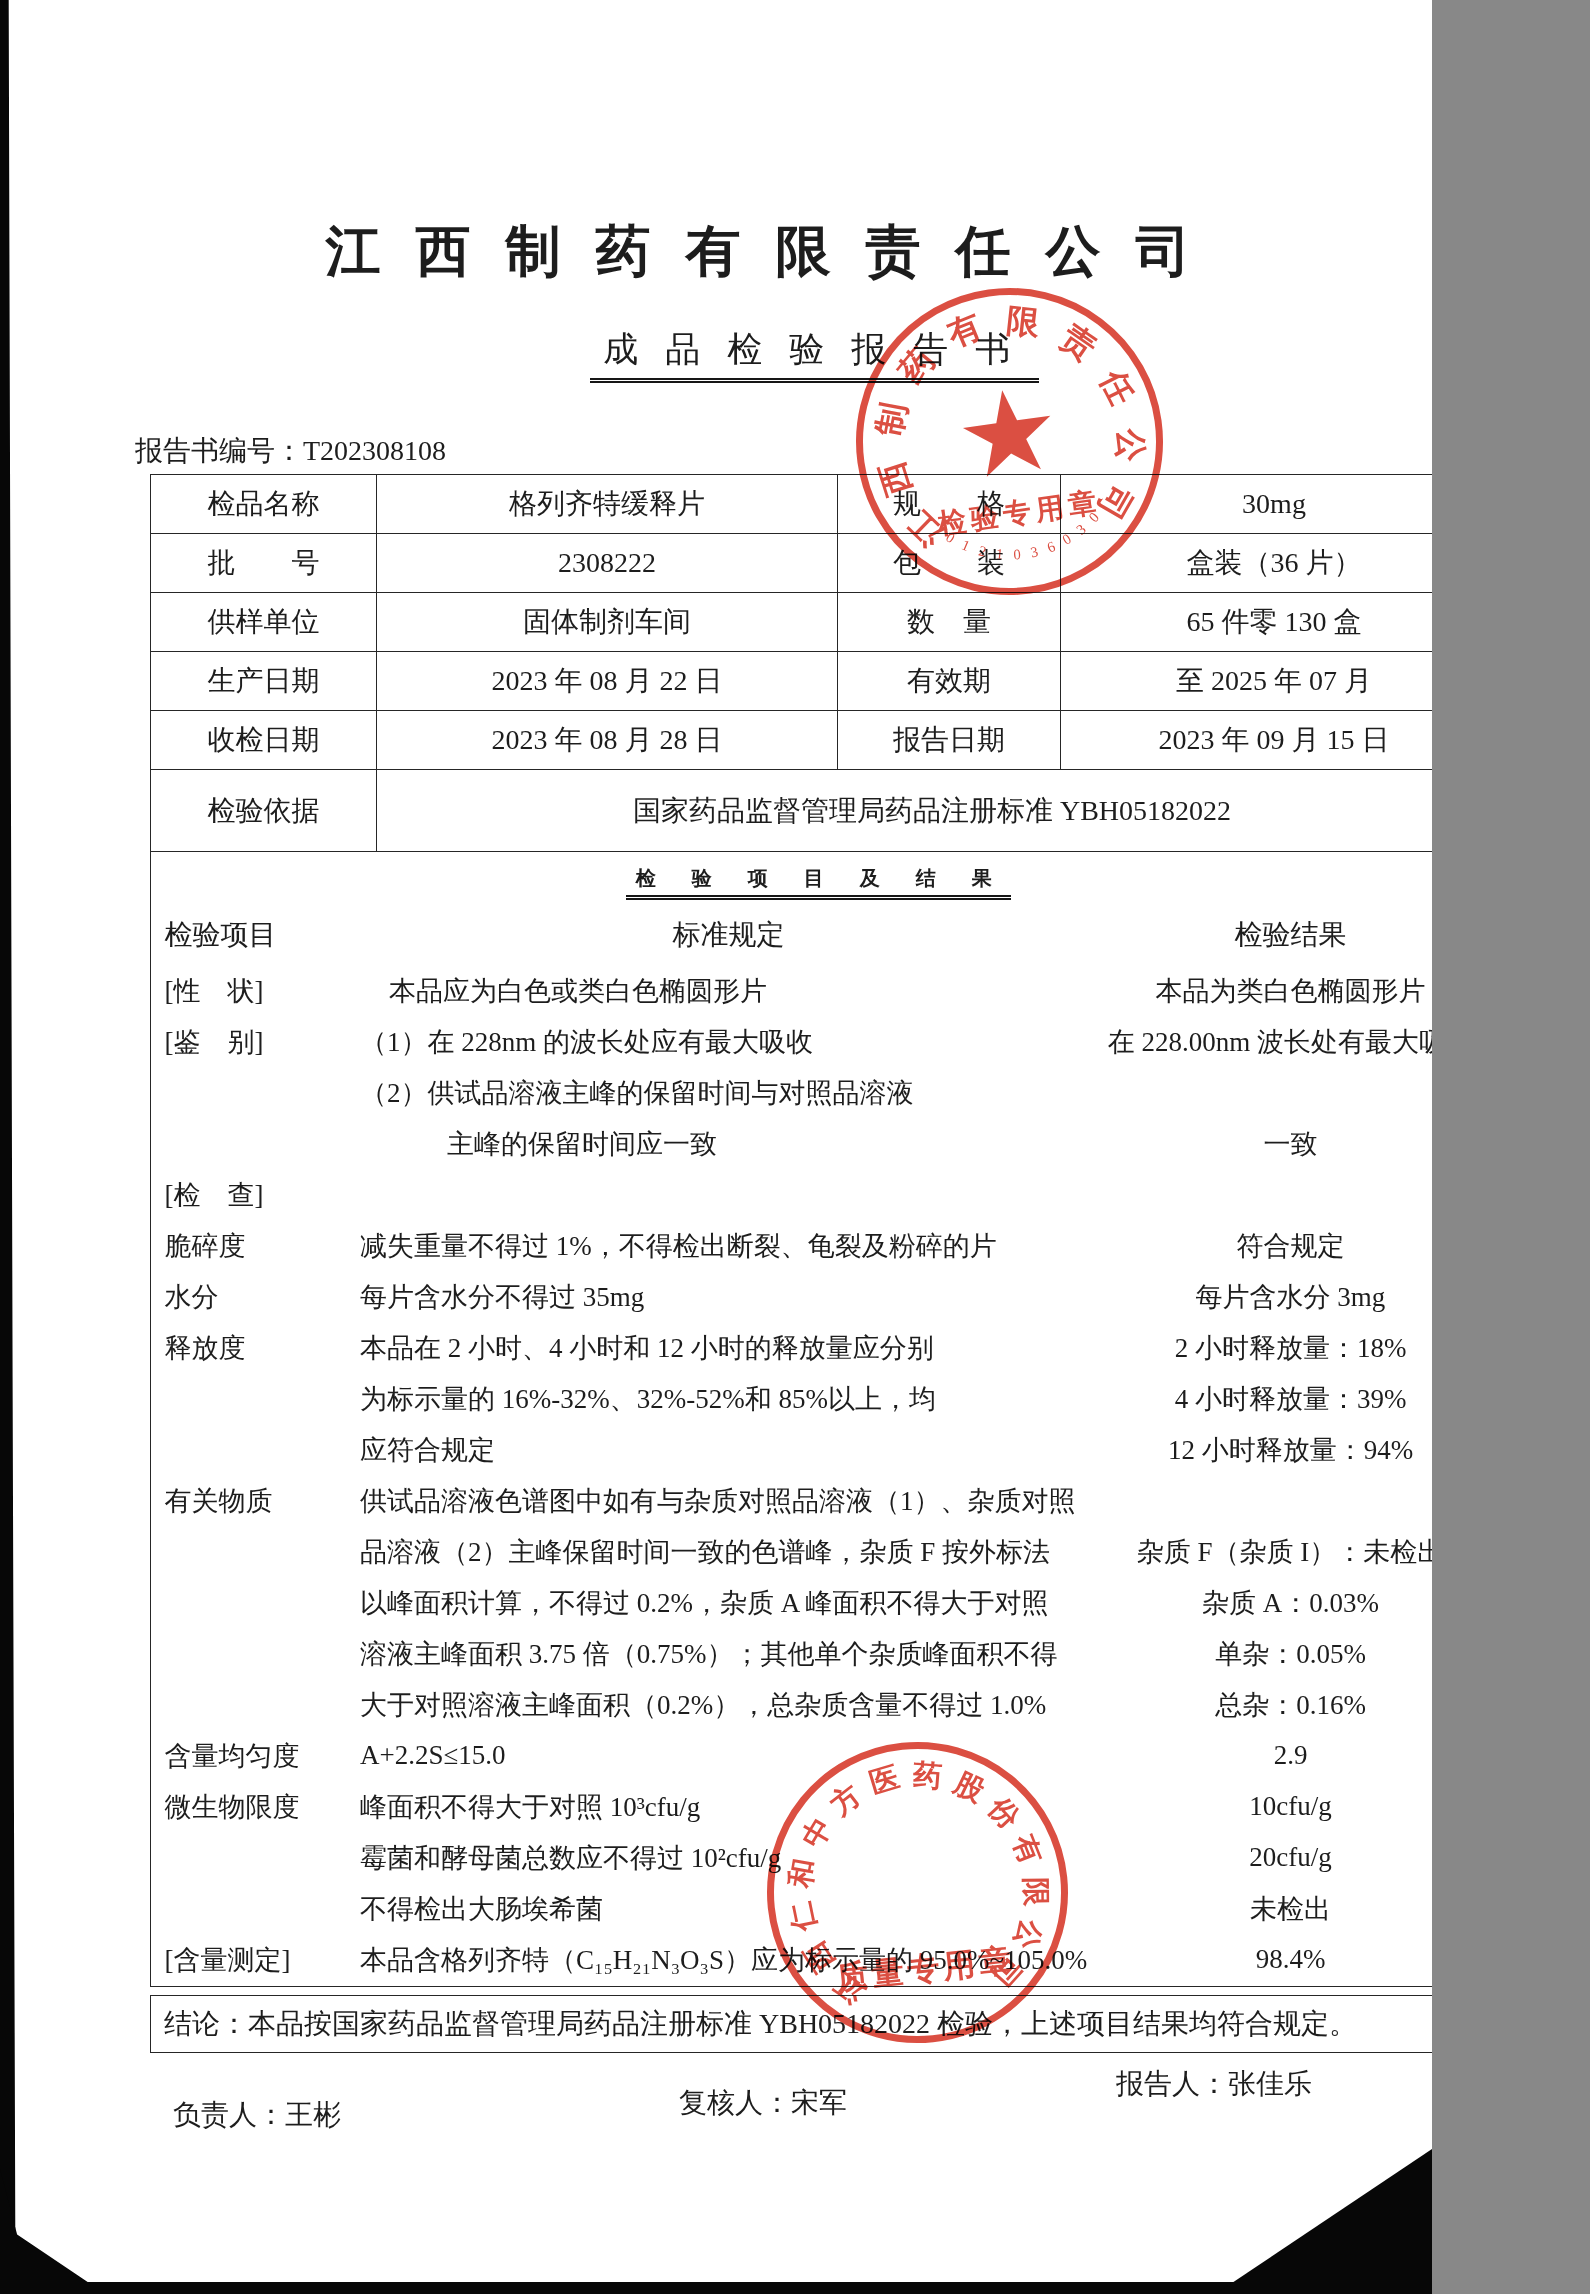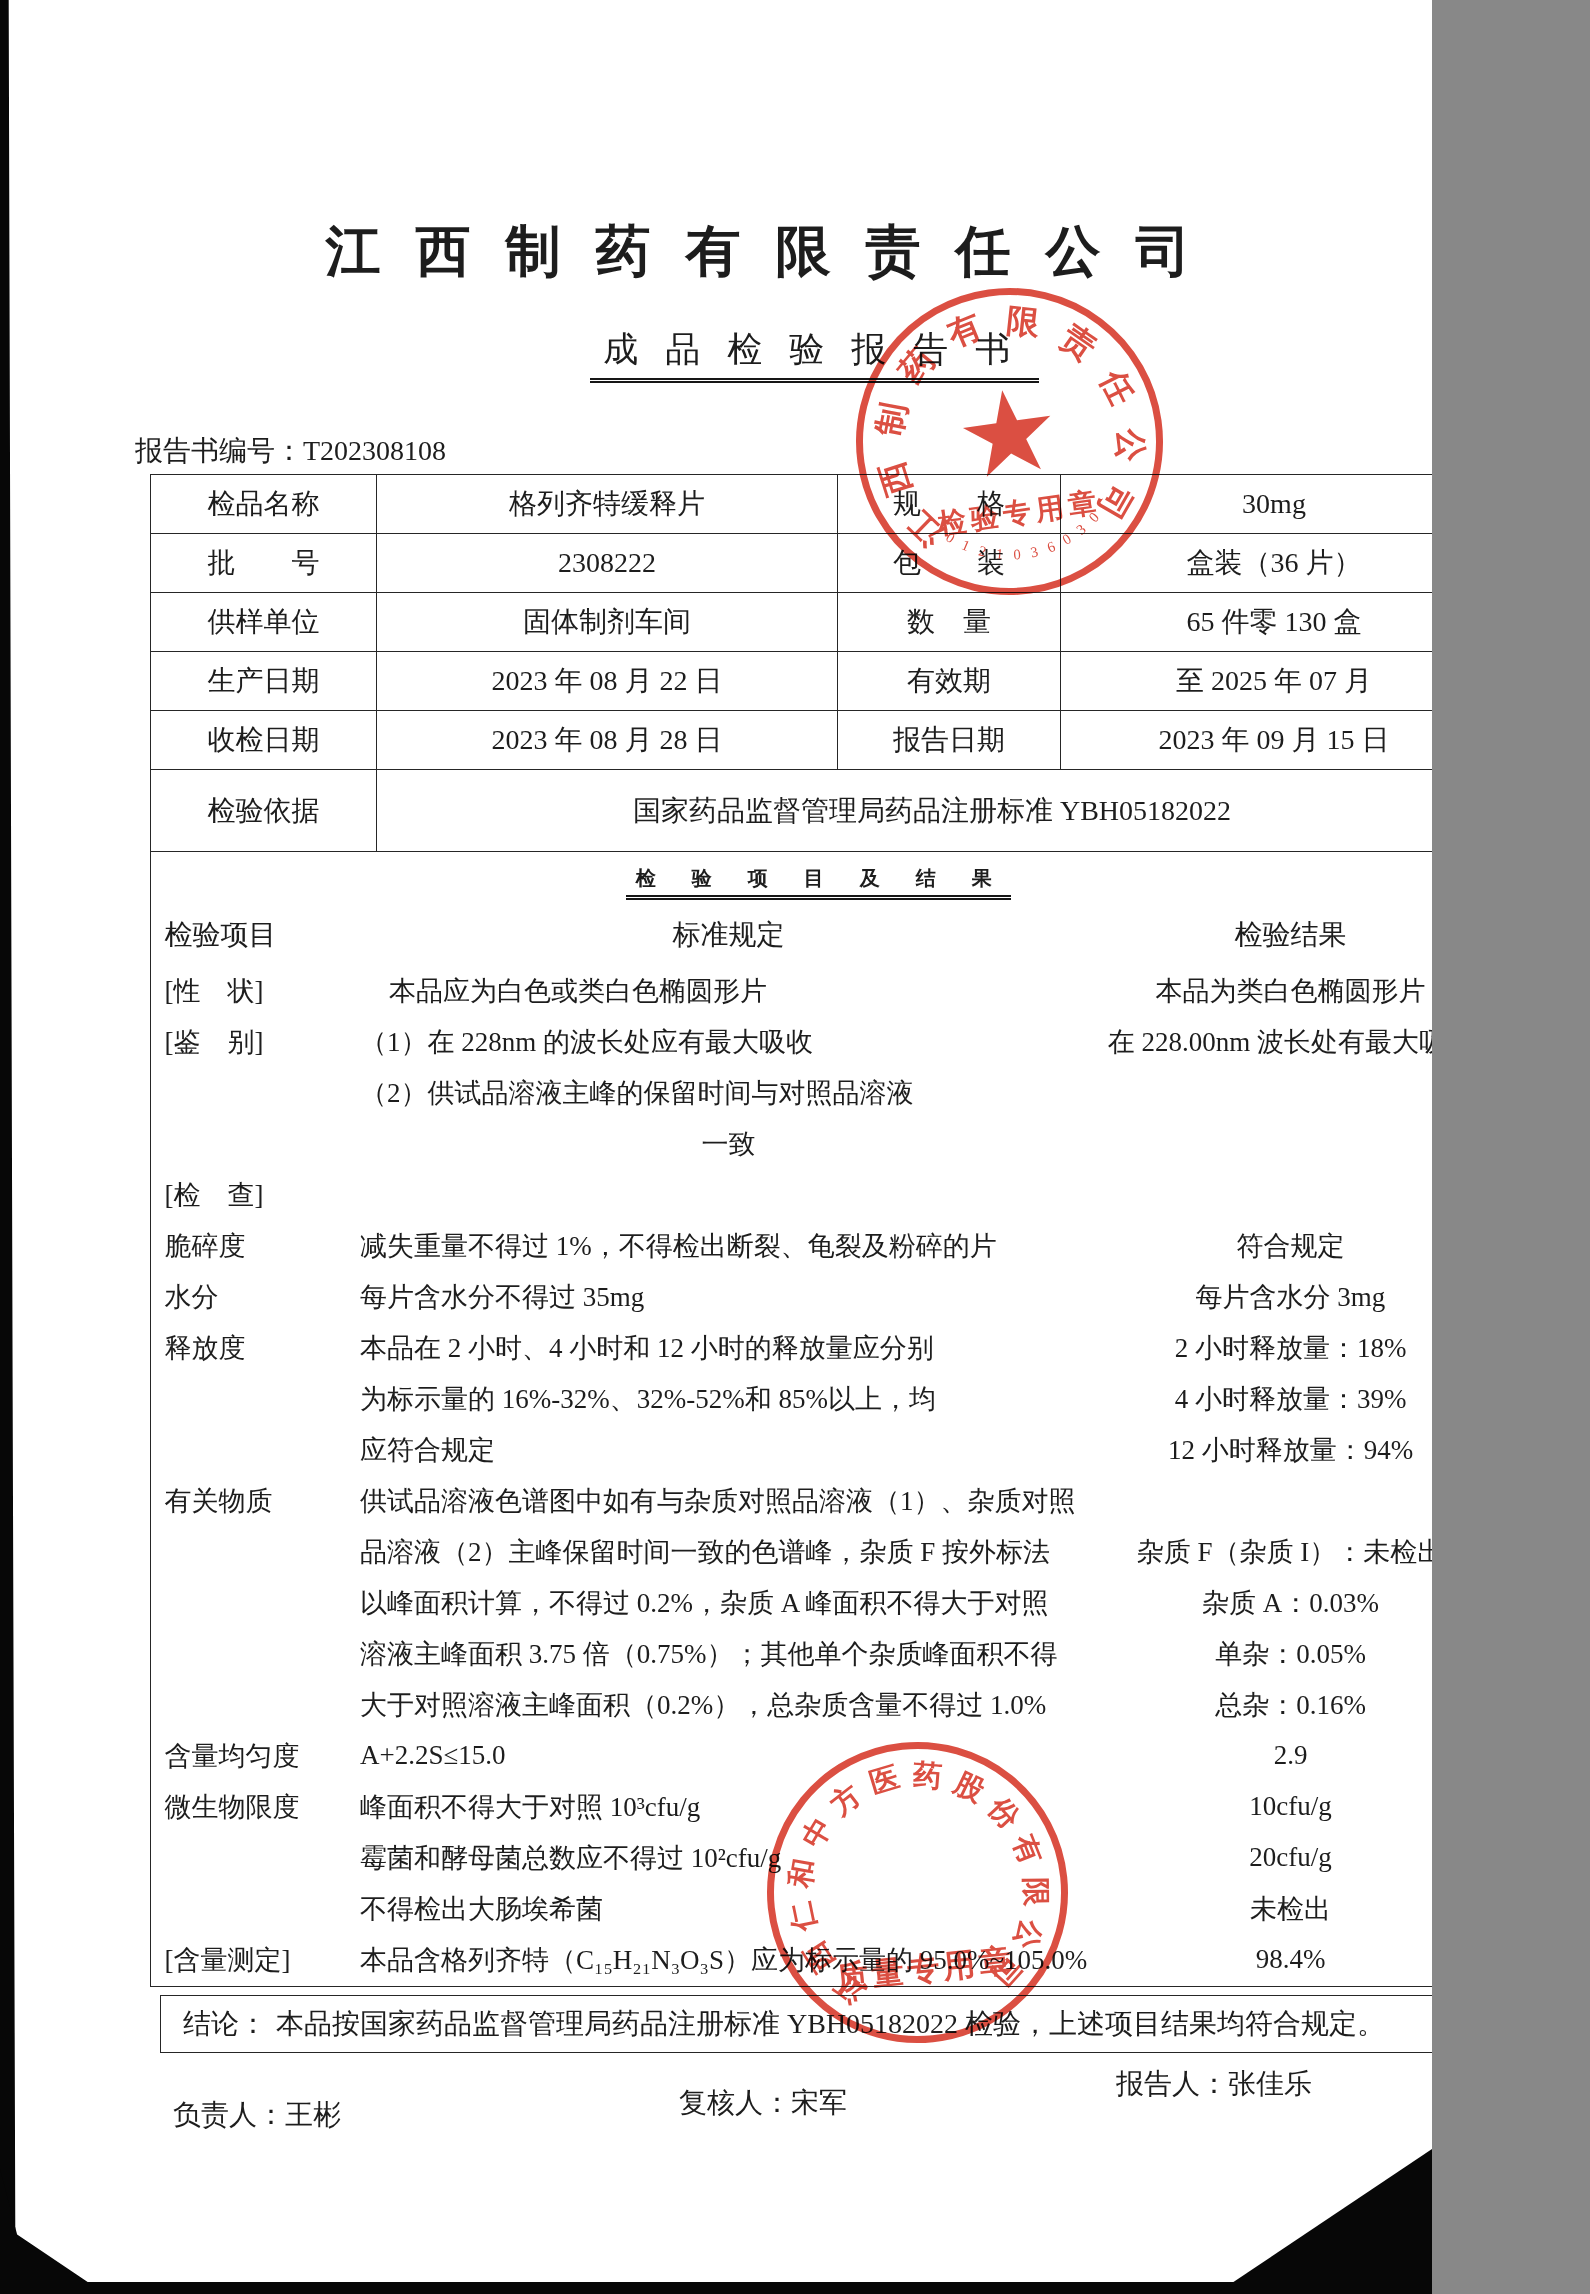--- a/index.html
+++ b/index.html
@@ -36,23 +36,23 @@
   .results-header{display:grid;grid-template-columns:209px 737px 387px;margin-top:15.5px;font-size:28px;}
   .results-header .h-item{padding-left:13.6px;}
   .results-header .h-spec,.results-header .h-result{text-align:center;}
   #items-rows{margin-top:11.6px;}
   .irow{display:grid;grid-template-columns:209px 737px 387px;min-height:51px;
         align-items:center;font-size:27px;}
   .c-item{padding-left:13.6px;white-space:nowrap;}
   .c-spec{white-space:nowrap;overflow:visible;}
   .c-result{text-align:center;white-space:nowrap;}
   
-  .conclusion{position:absolute;left:160px;top:1995px;width:1337px;height:58px;
+  .conclusion{position:absolute;left:150px;top:1995px;width:1337px;height:58px;
               border:1.9px solid #262626;box-sizing:border-box;display:flex;align-items:center;
-              font-size:28px;padding-left:22px;white-space:nowrap;gap:9px;}
+              font-size:28px;padding-left:13px;white-space:nowrap;}
   .sig{position:absolute;font-size:28px;white-space:nowrap;}
   #sig-0{left:173px;top:2096px;} #sig-1{left:679px;top:2084px;} #sig-2{left:1116px;top:2065px;}
   
   .seal{position:absolute;border-radius:50%;mix-blend-mode:multiply;opacity:.87;}
   .seal .ring{position:absolute;inset:0;border-radius:50%;border:7.8px solid currentColor;}
   .seal .arc,.seal .arc2{position:absolute;left:50%;top:50%;width:0;height:0;}
   .seal .arc span,.seal .arc2 span{position:absolute;left:0;top:0;display:block;white-space:pre;}
   .seal-star{position:absolute;left:0;right:0;text-align:center;line-height:1;}
   .seal-label{position:absolute;left:0;right:0;text-align:center;white-space:nowrap;}
   #seal-top{left:856px;top:288px;width:307px;height:307px;color:#d63425;transform:rotate(-8deg);}
@@ -137,20 +137,21 @@
           <div class="c-spec">（1）在 228nm 的波长处应有最大吸收</div>
           <div class="c-result">在 228.00nm 波长处有最大吸收</div>
         </div>
         <div class="irow">
           <div class="c-item"></div>
           <div class="c-spec">（2）供试品溶液主峰的保留时间与对照品溶液</div>
           <div class="c-result"></div>
         </div>
         <div class="irow">
           <div class="c-item"></div>
+          <div class="c-spec" style="padding-left: 87px;">主峰的保留时间应一致</div>
           <div class="c-result">一致</div>
         </div>
         <div class="irow">
           <div class="c-item">[检　查]</div>
           <div class="c-spec"></div>
           <div class="c-result"></div>
         </div>
         <div class="irow">
           <div class="c-item">脆碎度</div>
           <div class="c-spec">减失重量不得过 1%，不得检出断裂、龟裂及粉碎的片</div>

